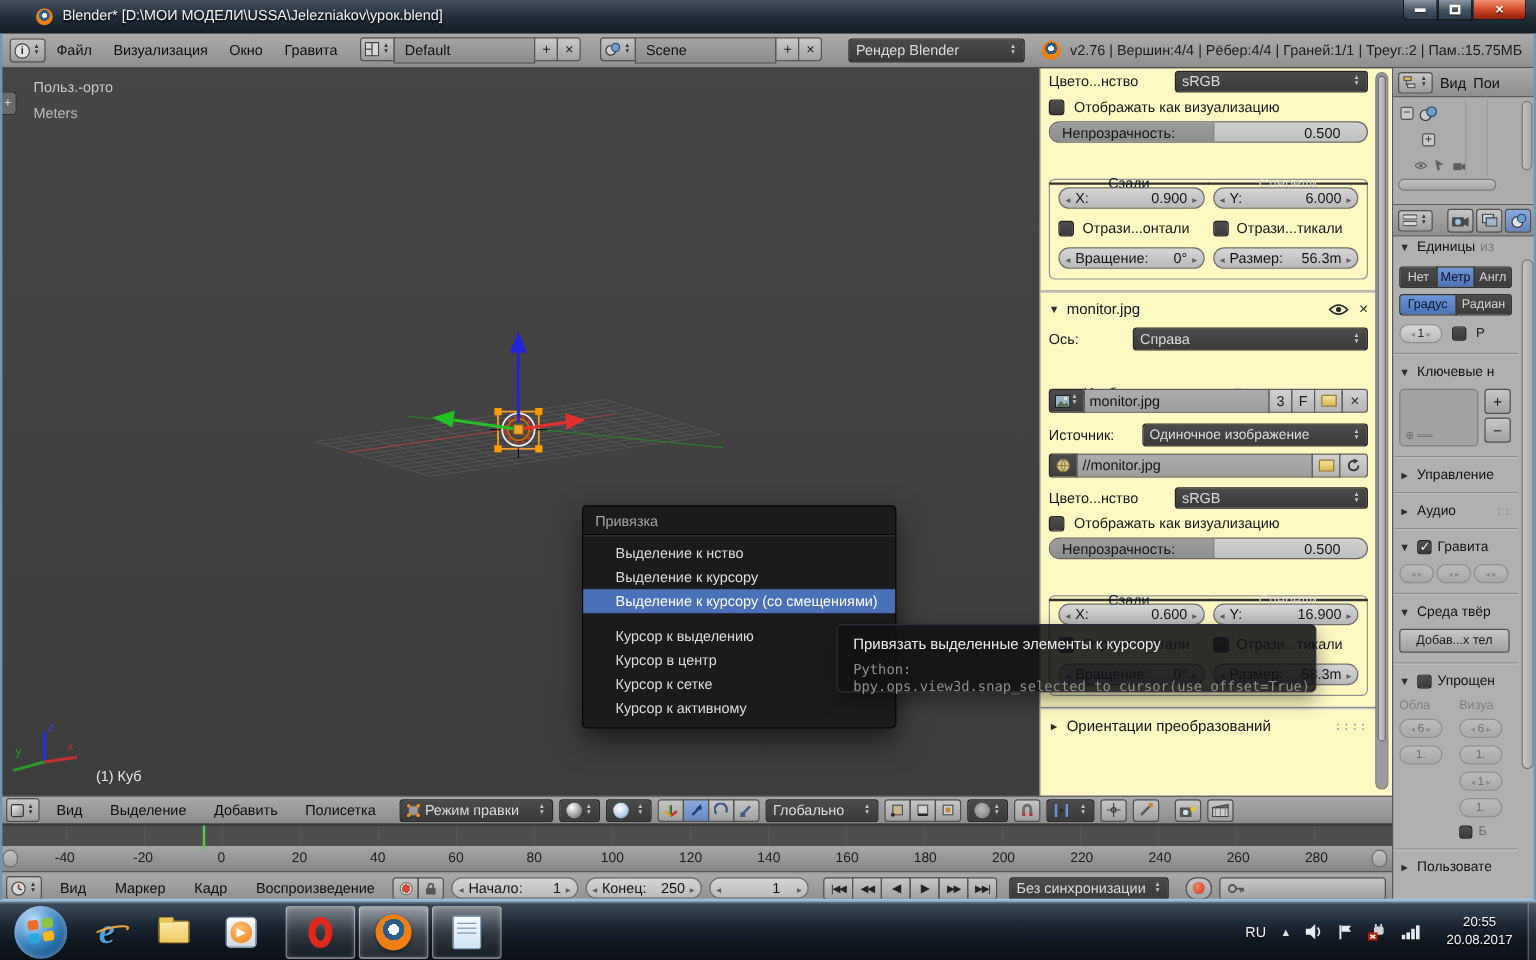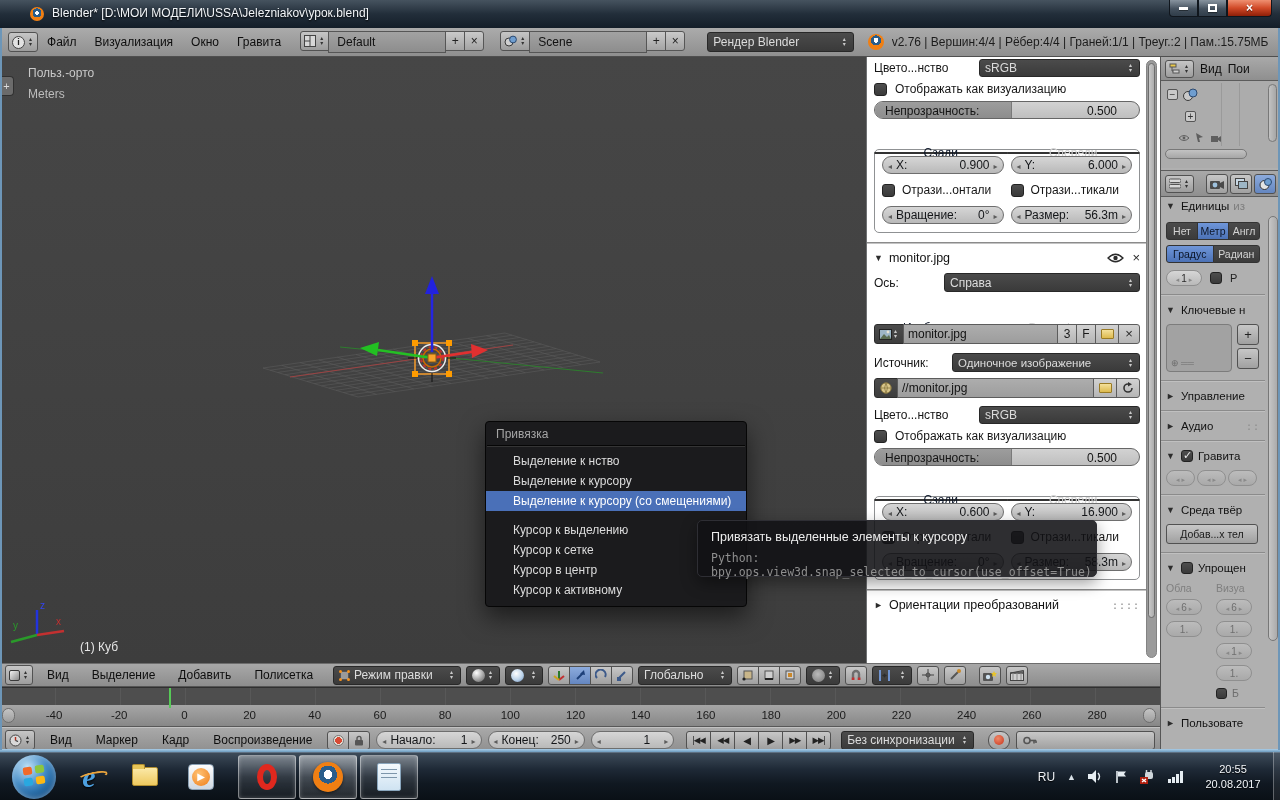--- a/index.html
+++ b/index.html
@@ -70,21 +70,21 @@
   .sm-item{height:20px;display:flex;align-items:center;padding-left:27px;font-size:12px;color:#dcdcdc;cursor:default;}
   .sm-item.hl{background:#4a70b8;color:#fff;}
   .sm-gap{height:9px;}
 
   
   #tooltip{position:absolute;left:697px;top:520px;width:400px;height:57px;background:rgba(17,17,21,.88);border:1px solid #2e2e34;border-radius:5px;z-index:60;padding:9px 13px;box-shadow:0 6px 16px rgba(0,0,0,.4);}
   #tooltip .t1{color:#ececec;font-size:12.5px;}
   #tooltip .t2{margin-top:7px;color:#8f8f8f;font-size:11.5px;font-family:"DejaVu Sans Mono",monospace;}
 
   
-  #npanel{position:absolute;left:866px;top:57px;width:294px;height:606px;background:#ffffff;border-left:1px solid #6f7173;z-index:10;}
+  #npanel{position:absolute;left:866px;top:57px;width:294px;height:606px;background:#fef9c3;border-left:1px solid #6f7173;z-index:10;}
   .np-content{position:absolute;left:7px;top:0;width:266px;}
   .np-row{display:flex;align-items:center;margin-top:5px;}
   .np-label{font-size:12px;color:#161616;}
   .np-div{height:2px;margin:9px -7px 0 -7px;border-top:1px solid #8b8b8b;border-bottom:1px solid #c3c3c3;}
   .np-hdr{display:flex;align-items:center;margin-top:7px;font-size:12.5px;color:#121212;}
   .tri-open::before{content:"▼";font-size:9px;color:#2c2c2c;margin-right:6px;}
   .tri-closed::before{content:"►";font-size:9px;color:#2c2c2c;margin-right:6px;}
   .slider{position:relative;height:18px;border:1px solid #666;border-radius:9px;background:linear-gradient(#d2d2d2,#bfbfbf);overflow:hidden;flex:1;}
   .slider .fill{position:absolute;left:0;top:0;bottom:0;width:52%;background:linear-gradient(#9d9d9d,#8d8d8d);border-right:1px solid #7a7a7a;}
   .slider .slab{position:absolute;left:10px;top:2px;font-size:12px;color:#141414;}
@@ -298,22 +298,22 @@
   </div>
 
   <div id="snapmenu">
     <div class="sm-title">Привязка</div>
     <div class="sm-sep"></div>
     <div class="sm-item">Выделение к нство</div>
     <div class="sm-item">Выделение к курсору</div>
     <div class="sm-item hl">Выделение к курсору (со смещениями)</div>
     <div class="sm-gap"></div>
     <div class="sm-item">Курсор к выделению</div>
+    <div class="sm-item">Курсор в центр</div>
     <div class="sm-item">Курсор к сетке</div>
-    <div class="sm-item">Курсор в центр</div>
     <div class="sm-item">Курсор к активному</div>
   </div>
 
   <div id="npanel">
     <div class="np-content">
       <div class="np-row" style="margin-top:2px">
         <span class="np-label" style="width:105px">Цвето...нство</span>
         <div class="ddark" style="flex:1;height:18px">
             <span>sRGB</span>
             <span class="stp"></span>

